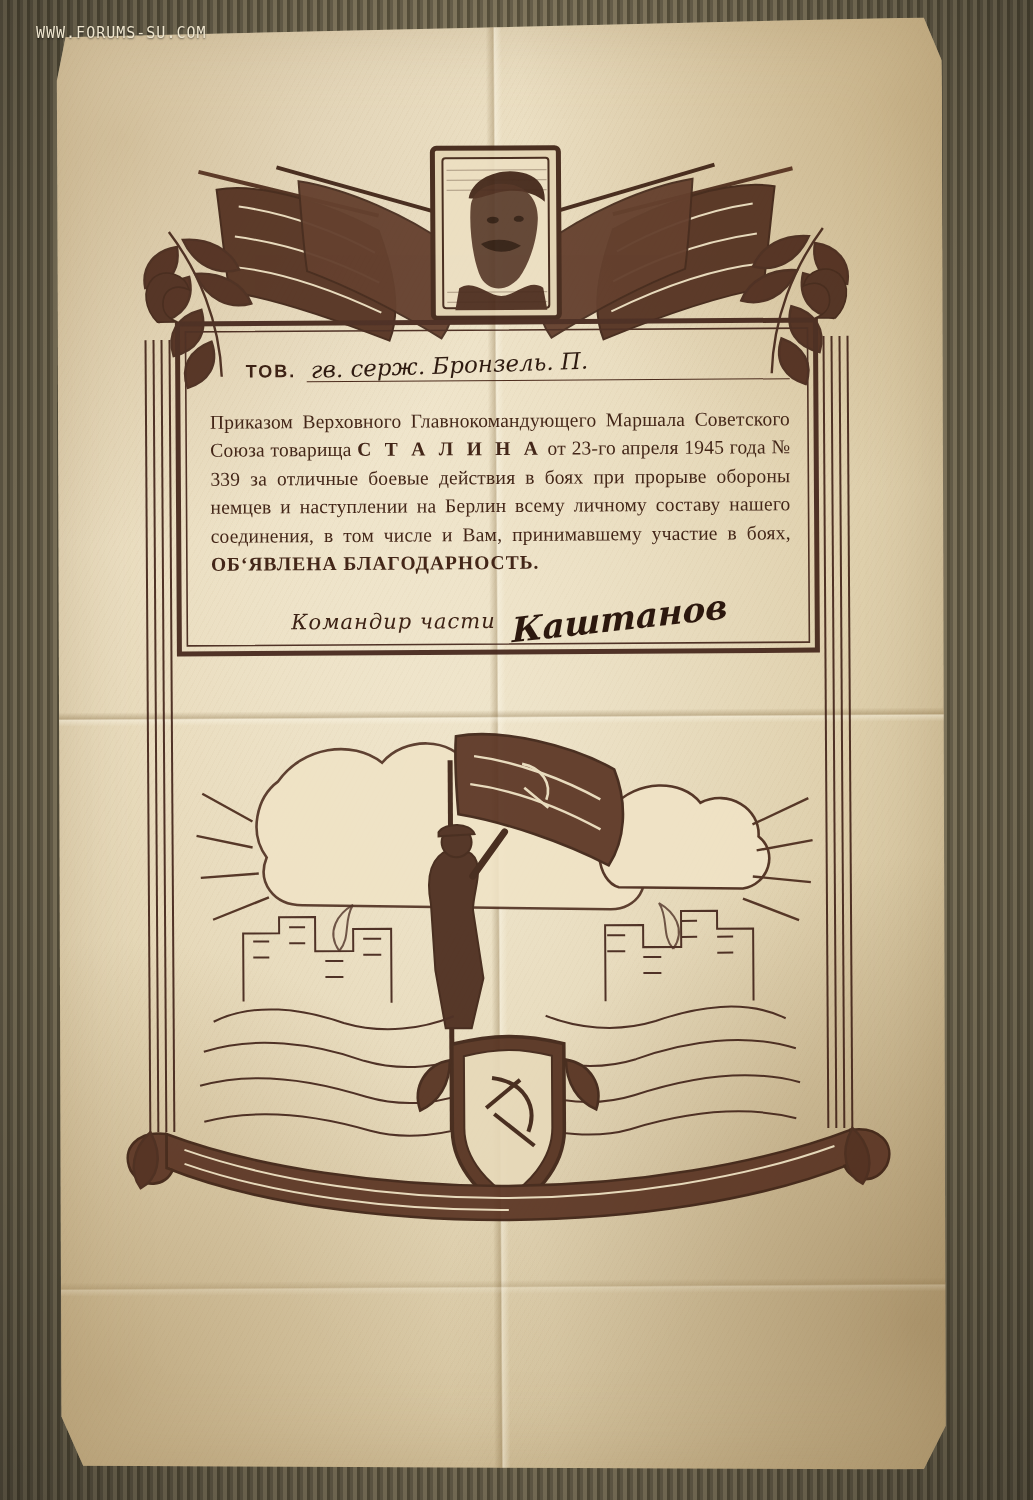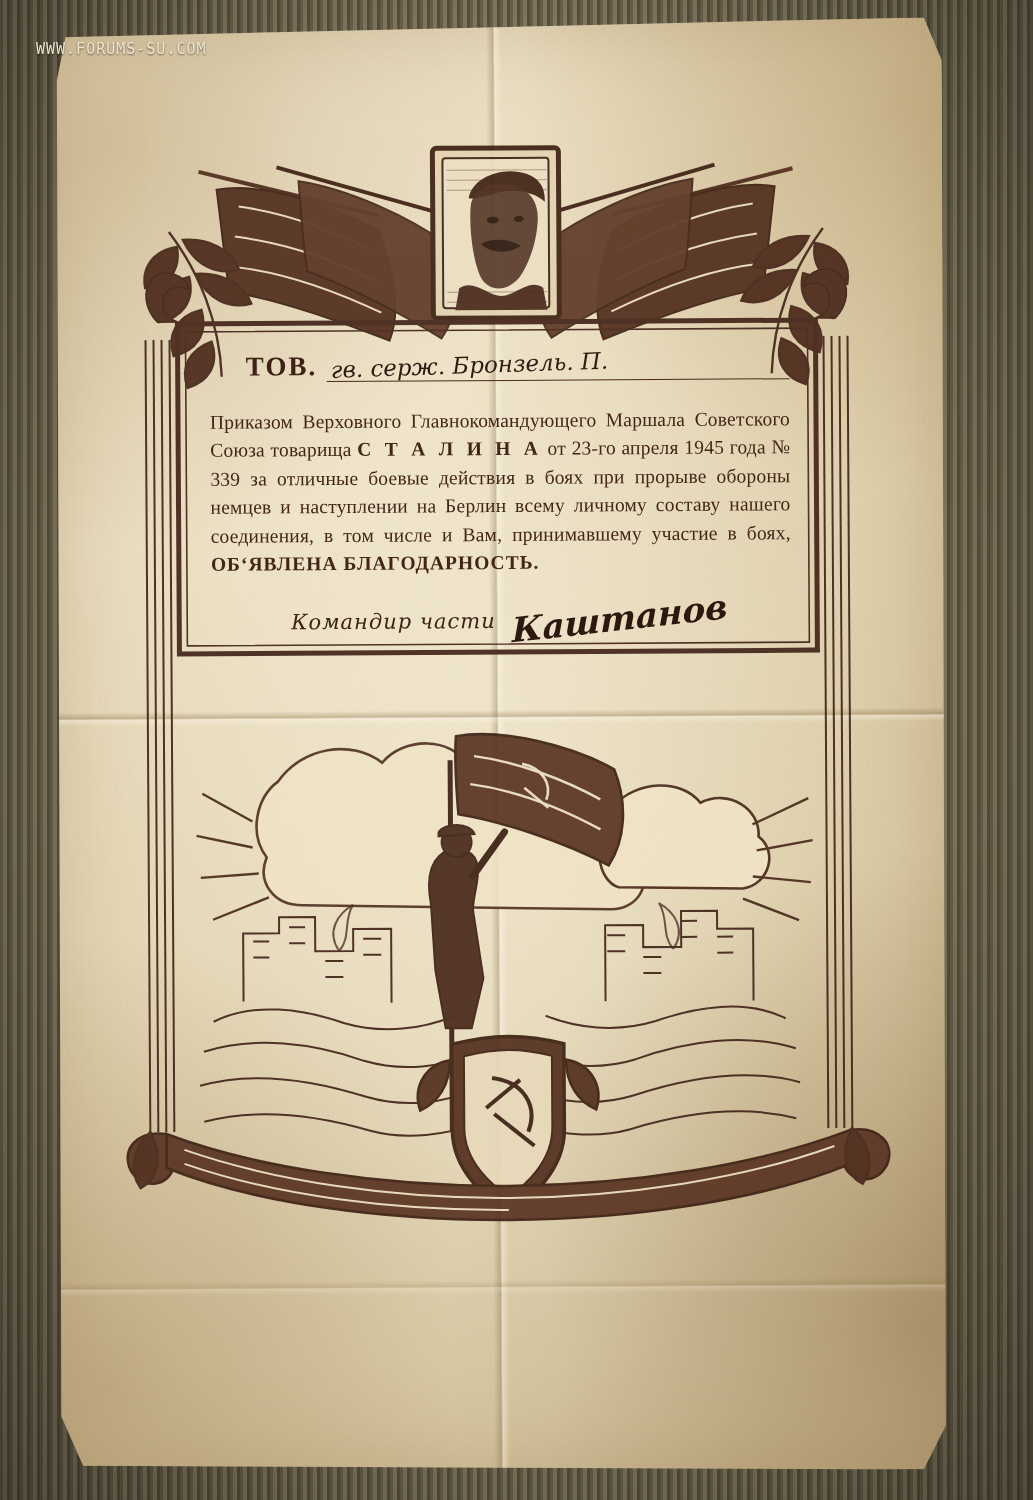--- a/index.html
+++ b/index.html
@@ -29,21 +29,21 @@
     inset: 0;
     background:
       radial-gradient(ellipse at 50% 45%, rgba(255,248,225,0.10) 0%, rgba(0,0,0,0.0) 45%, rgba(0,0,0,0.40) 100%);
     pointer-events: none;
   }
 
   
   .watermark {
     position: absolute;
     left: 36px;
-    top: 40px;
+    top: 24px;
     font-family: "DejaVu Sans Mono", monospace;
     font-size: 15px;
     letter-spacing: 1px;
     color: #efe6cf;
     text-shadow: 0 1px 2px rgba(0,0,0,.55);
     z-index: 40;
   }
 
   
   .sheet {
@@ -111,23 +111,23 @@
     color: #3f2418;
   }
   .addressee-row {
     display: flex;
     align-items: flex-end;
     gap: 10px;
     padding-left: 36px;
     margin-bottom: 26px;
   }
   .addressee-label {
-    font-family: Liberation Serif, serif;
+    font-family: Liberation Sans, sans-serif;
     font-weight: bold;
-    font-size: 27px;
+    font-size: 18px;
     letter-spacing: 2px;
     color: #3d2215;
   }
   .addressee-line {
     flex: 1;
     border-bottom: 1.6px solid #4a2a1c;
     position: relative;
     height: 30px;
   }
   .addressee-name {

